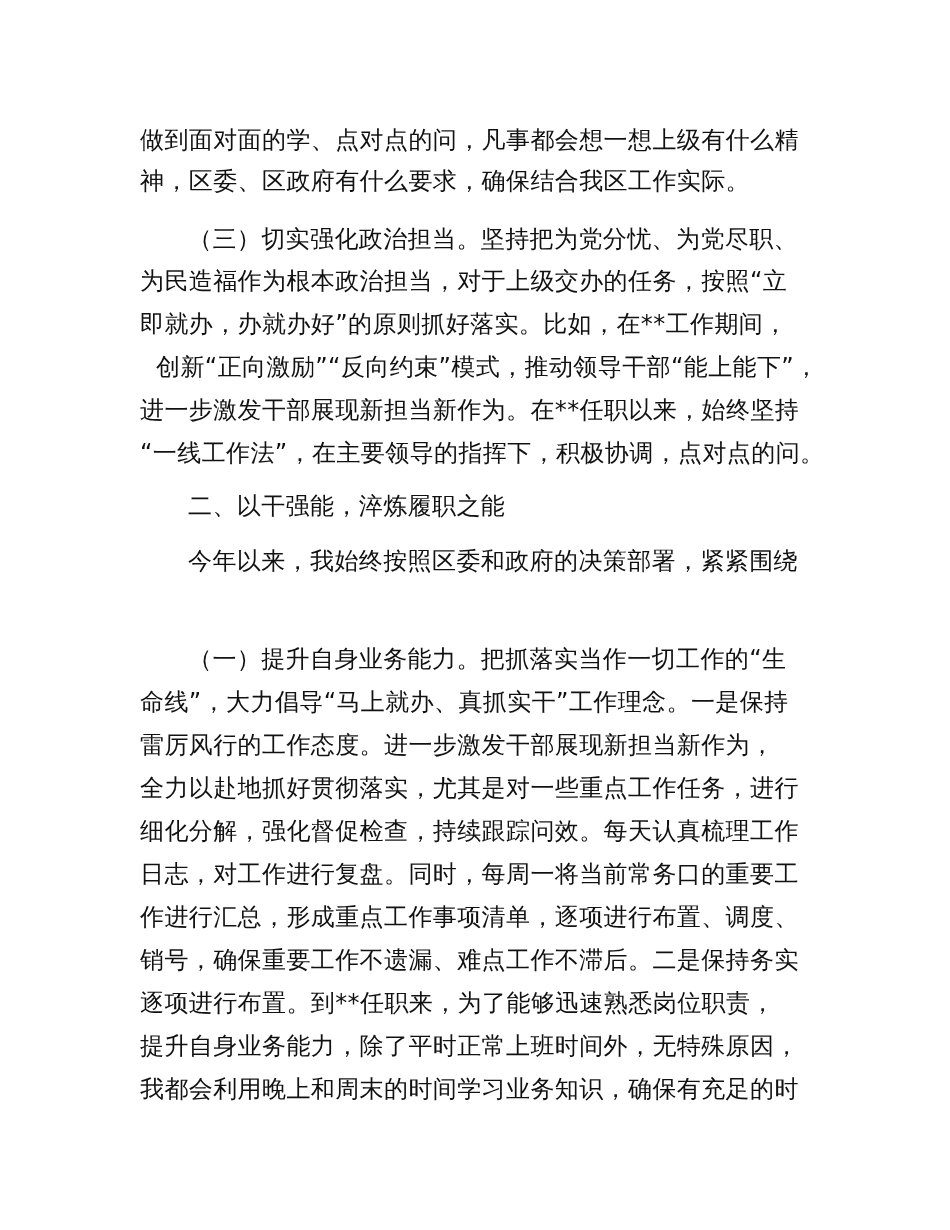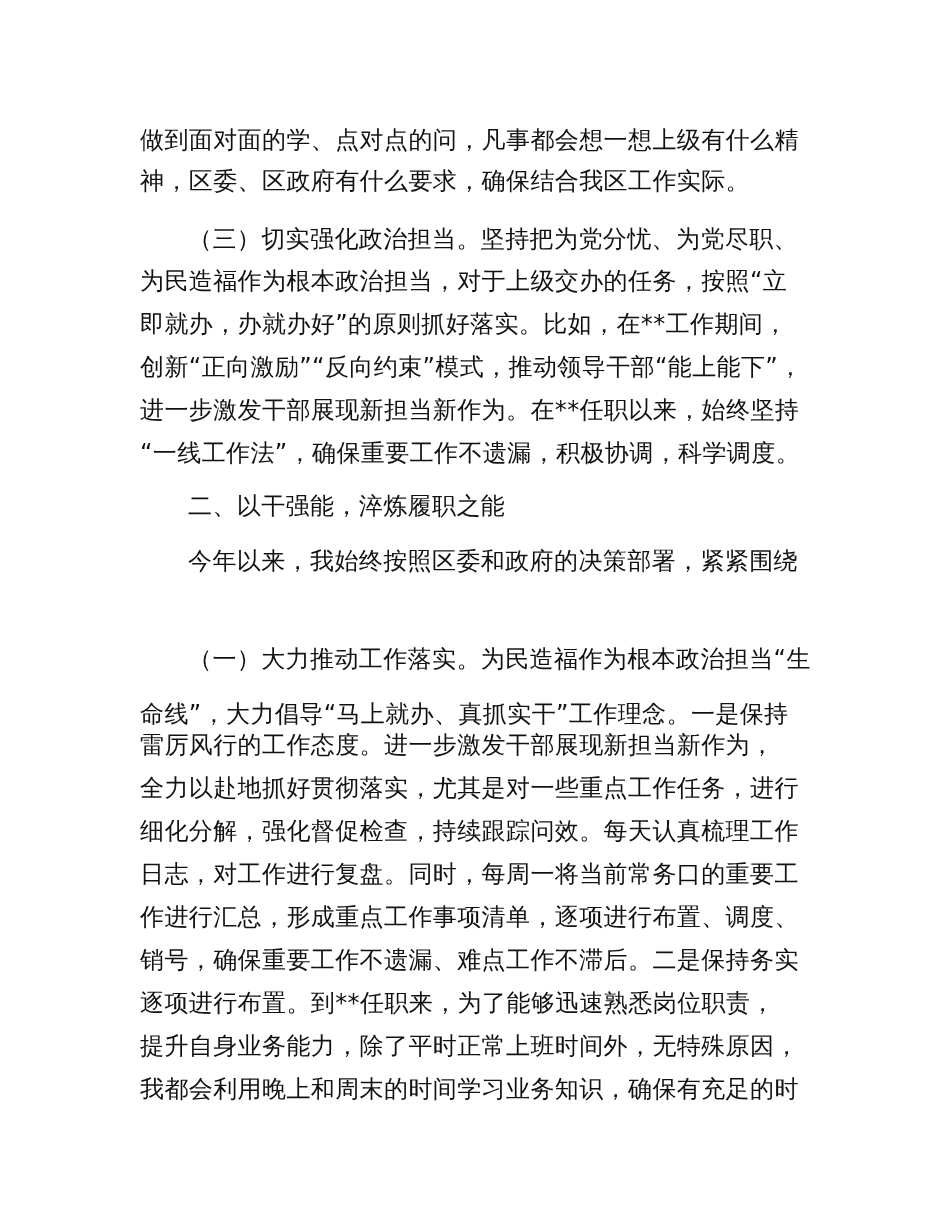--- a/index.html
+++ b/index.html
@@ -34,27 +34,27 @@
   </style>
 </head>
 <body>
 
 <div class="page">
   <div class="line" style="top:125px;">做到面对面的学、点对点的问，凡事都会想一想上级有什么精</div>
   <div class="line" style="top:168px;font-family:Liberation Mono, monospace;">神，区委、区政府有什么要求，确保结合我区工作实际。</div>
   <div class="line" style="top:224px; left:188px;">（三）切实强化政治担当。坚持把为党分忧、为党尽职、</div>
   <div class="line" style="top:266px;">为民造福作为根本政治担当，对于上级交办的任务，按照“立</div>
   <div class="line" style="top:309px;">即就办，办就办好”的原则抓好落实。比如，在**工作期间，</div>
-  <div class="line" style="top:352px;">创新“正向激励”“反向约束”模式，推动领导干部“能上能下”，</div>
+  <div class="line" style="top:352px;margin-left:16px;">创新“正向激励”“反向约束”模式，推动领导干部“能上能下”，</div>
   <div class="line" style="top:395px;">进一步激发干部展现新担当新作为。在**任职以来，始终坚持</div>
-  <div class="line" style="top:438px;">“一线工作法”，确保重要工作不遗漏，积极协调，科学调度。</div>
+  <div class="line" style="top:438px;">“一线工作法”，在主要领导的指挥下，积极协调，点对点的问。</div>
   <div class="line" style="top:546px; left:188px;">今年以来，我始终按照区委和政府的决策部署，紧紧围绕</div>
   <div class="line" style="top:491px; left:188px;">二、以干强能，淬炼履职之能</div>
-  <div class="line" style="top:644px; left:188px;">（一）大力推动工作落实。为民造福作为根本政治担当“生</div>
-  <div class="line" style="top:687px;margin-top:12px;">命线”，大力倡导“马上就办、真抓实干”工作理念。一是保持</div>
+  <div class="line" style="top:644px; left:188px;">（一）提升自身业务能力。把抓落实当作一切工作的“生</div>
+  <div class="line" style="top:687px;">命线”，大力倡导“马上就办、真抓实干”工作理念。一是保持</div>
   <div class="line" style="top:730px;">雷厉风行的工作态度。进一步激发干部展现新担当新作为，</div>
   <div class="line" style="top:773px;">全力以赴地抓好贯彻落实，尤其是对一些重点工作任务，进行</div>
   <div class="line" style="top:816px;">细化分解，强化督促检查，持续跟踪问效。每天认真梳理工作</div>
   <div class="line" style="top:859px;">日志，对工作进行复盘。同时，每周一将当前常务口的重要工</div>
   <div class="line" style="top:902px;">作进行汇总，形成重点工作事项清单，逐项进行布置、调度、</div>
   <div class="line" style="top:945px;">销号，确保重要工作不遗漏、难点工作不滞后。二是保持务实</div>
   <div class="line" style="top:988px;">逐项进行布置。到**任职来，为了能够迅速熟悉岗位职责，</div>
   <div class="line" style="top:1074px;">我都会利用晚上和周末的时间学习业务知识，确保有充足的时</div>
   <div class="line" style="top:1031px;">提升自身业务能力，除了平时正常上班时间外，无特殊原因，</div>
 </div>

